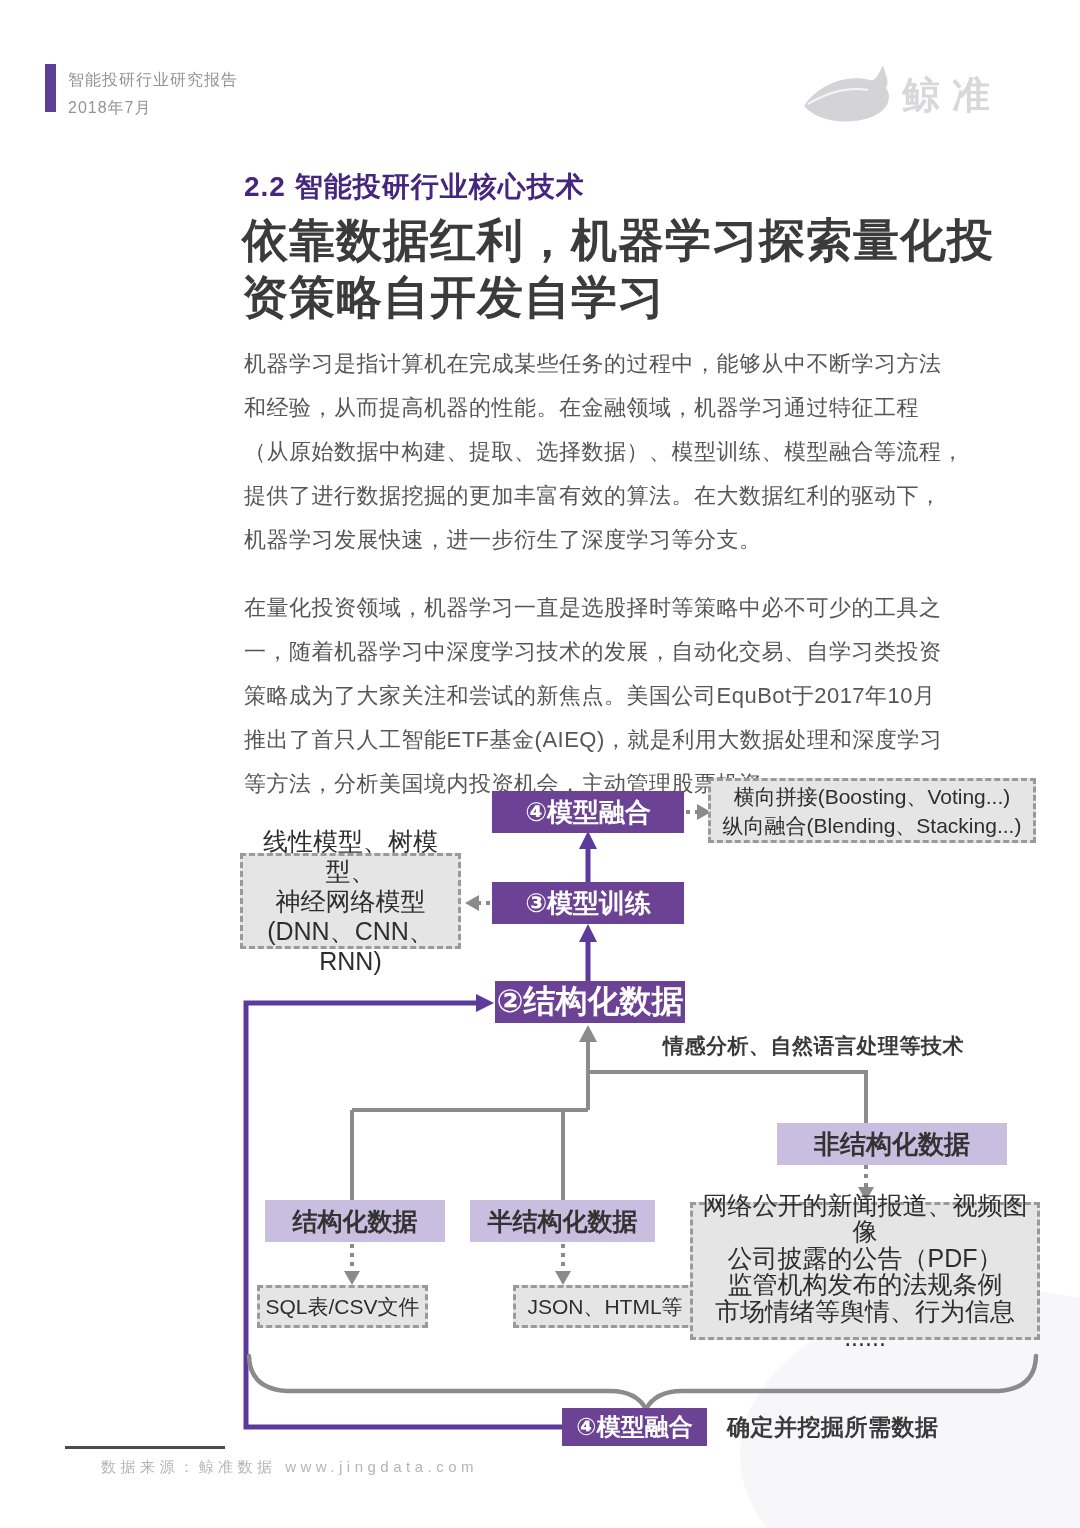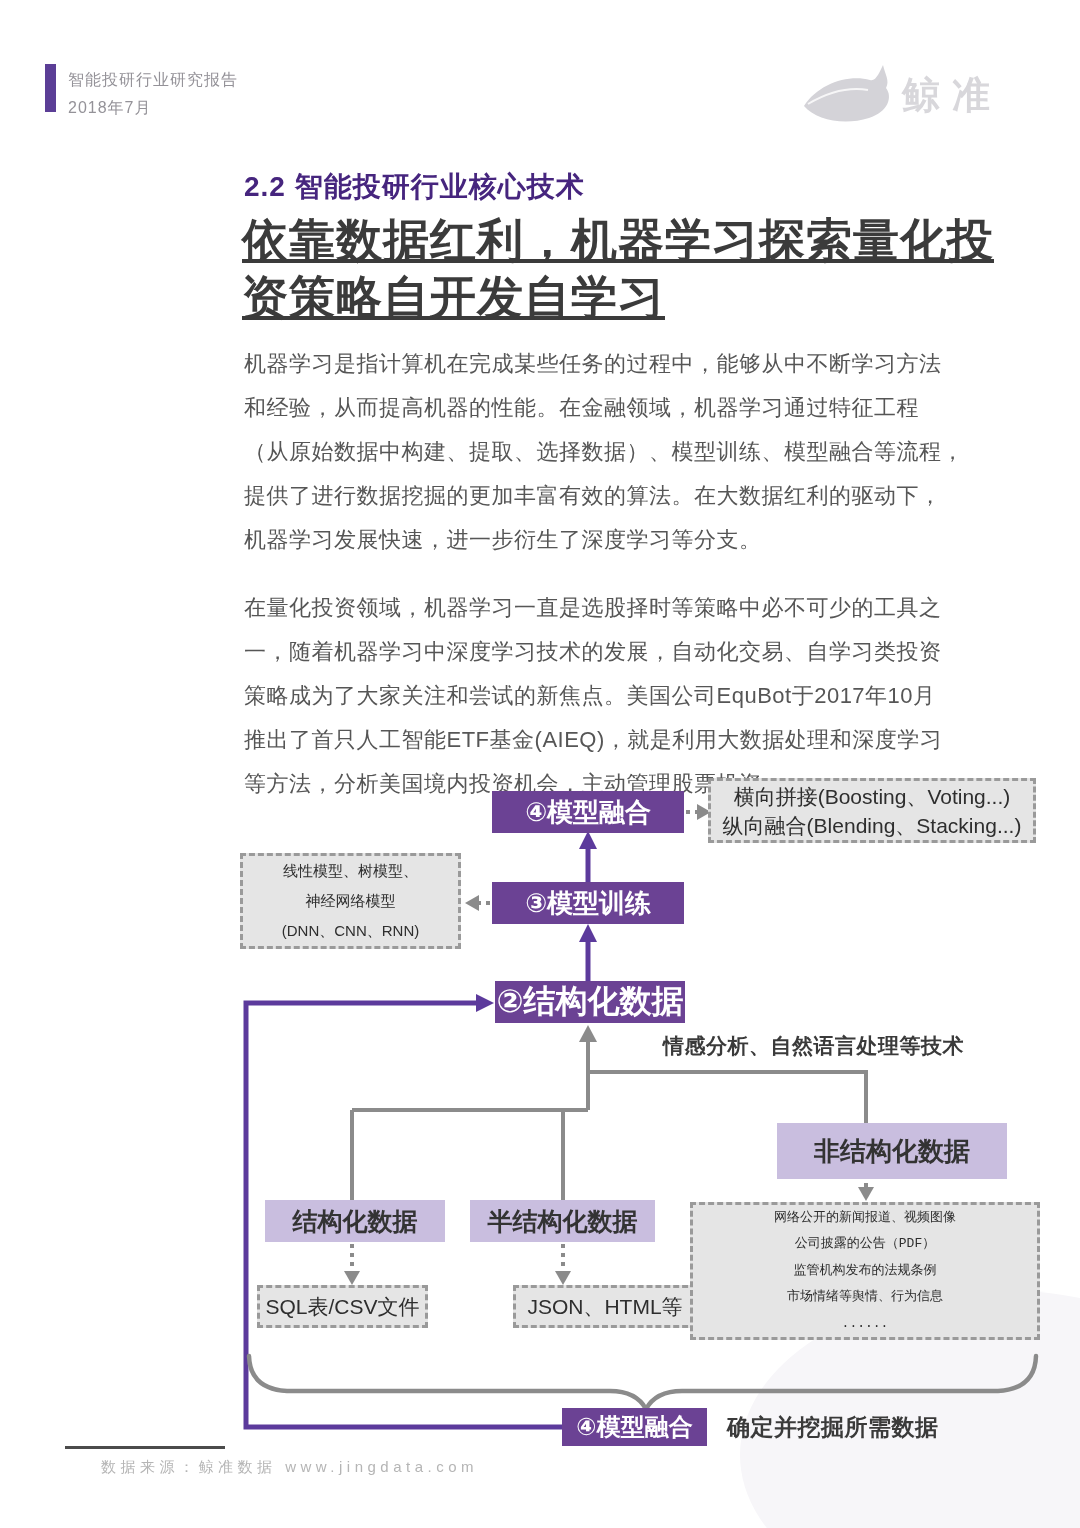--- a/index.html
+++ b/index.html
@@ -16,43 +16,43 @@
   .connector-layer{position:absolute;left:0;top:0;width:1080px;height:1528px;z-index:1;}
   .z2{z-index:2;}
   
   .hdr-bar{left:45px;top:64px;width:11px;height:48px;background:#5b3e96;}
   .hdr-line1{left:68px;top:70px;font-size:16px;color:#949298;letter-spacing:1px;}
   .hdr-line2{left:68px;top:98px;font-size:16px;color:#949298;letter-spacing:1px;}
   .logo-text{left:902px;top:70px;font-size:38px;font-weight:700;color:#d8d7db;letter-spacing:12px;}
   
   .section-title{left:244px;top:168px;font-size:28px;font-weight:700;color:#46257e;letter-spacing:1px;}
   .headline{left:242px;top:212px;width:810px;font-size:46px;font-weight:700;color:#3b3b3b;
-            line-height:57px;white-space:pre-line;letter-spacing:1px;text-decoration:underline;}
+            line-height:57px;white-space:pre-line;letter-spacing:1px;}
   .para{width:800px;font-size:22px;color:#565656;line-height:44px;white-space:pre-line;letter-spacing:0.5px;}
   .para1{left:244px;top:342px;}
   .para2{left:244px;top:586px;}
   
   .pbox{background:#6b4294;color:#ffffff;font-weight:700;display:flex;align-items:center;
         justify-content:center;text-align:center;}
   .lbox{background:#c9bedf;color:#333333;font-weight:700;display:flex;align-items:center;
         justify-content:center;text-align:center;}
   .dbox{border:3px dashed #9a9a9a;background:#e5e5e5;color:#2e2e2e;display:flex;align-items:center;
         justify-content:center;text-align:center;white-space:pre-line;box-sizing:border-box;}
   .box4{left:492px;top:791px;width:192px;height:42px;font-size:26px;}
   .box3{left:492px;top:882px;width:192px;height:42px;font-size:26px;}
   .box2{left:495px;top:981px;width:190px;height:42px;font-size:32px;}
   .box1{left:562px;top:1408px;width:145px;height:38px;font-size:24px;}
   .note4{left:708px;top:778px;width:328px;height:65px;font-size:21px;line-height:29px;}
-  .note3{left:240px;top:853px;width:221px;height:96px;font-size:15px;line-height:30px;}
-  .unstructured{left:777px;top:1123px;width:230px;height:56px;font-size:26px;}
+  .note3{left:240px;top:853px;width:221px;height:96px;font-size:25px;line-height:30px;}
+  .unstructured{left:777px;top:1123px;width:230px;height:42px;font-size:26px;}
   .structured{left:265px;top:1200px;width:180px;height:42px;font-size:25px;}
   .semi{left:470px;top:1200px;width:185px;height:42px;font-size:25px;}
   .sqlbox{left:257px;top:1285px;width:171px;height:43px;font-size:21px;}
   .jsonbox{left:473px;top:1285px;width:184px;height:43px;font-size:21px;margin-left:40px;}
-  .bigbox{left:690px;top:1202px;width:350px;height:138px;font-size:13px;line-height:26.5px;font-family:Liberation Mono, monospace;}
+  .bigbox{left:690px;top:1202px;width:350px;height:138px;font-size:25px;line-height:26.5px;}
   .nlp-note{left:663px;top:1032px;font-size:21px;font-weight:700;color:#3a3a3a;letter-spacing:0.5px;}
   .step1-note{left:727px;top:1412px;font-size:23px;font-weight:700;color:#3a3a3a;letter-spacing:0.5px;}
   
   .ft-line{left:65px;top:1446px;width:160px;height:3px;background:#4b4b4b;}
   .ft-text{left:65px;top:1458px;font-size:15px;color:#b5b5b5;letter-spacing:4.5px;margin-left:36px;}
 </style>
 </head>
 <body>
 
 <div class="page">

